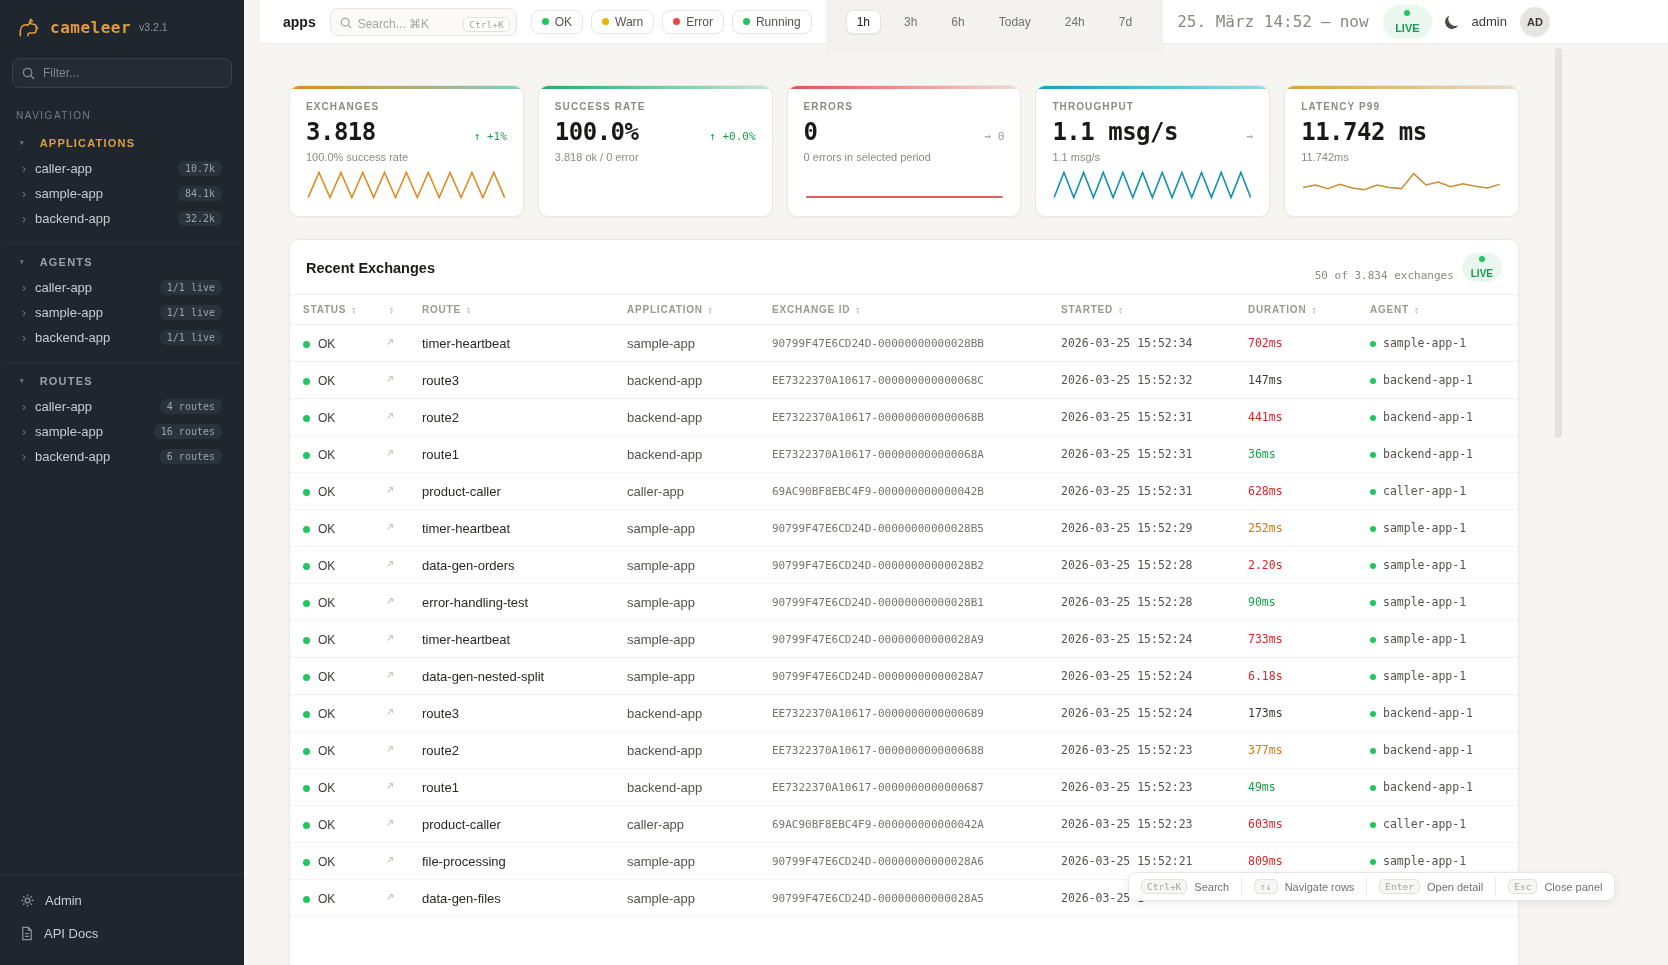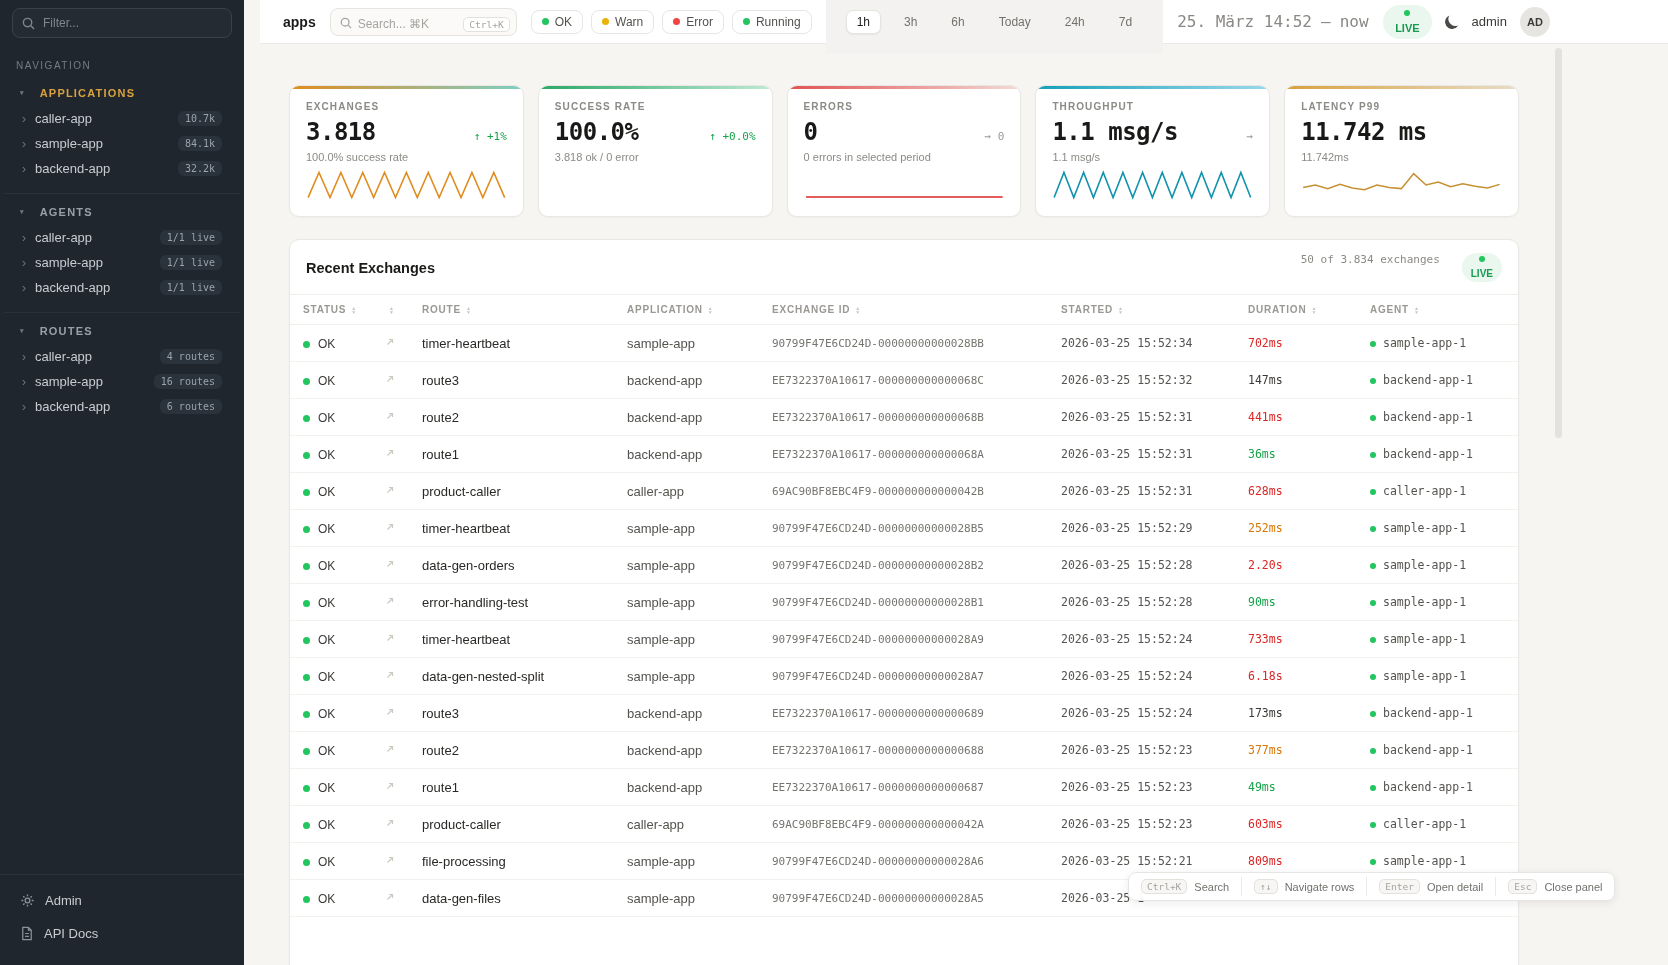--- a/index.html
+++ b/index.html
@@ -56,21 +56,21 @@
   .card-title { font-size:10px; letter-spacing:1.1px; color:#8c8a85; font-weight:bold; margin-top:3px; }
   .card-value-row { display:flex; align-items:baseline; justify-content:space-between; margin-top:6px; }
   .card-value { font-family:"DejaVu Sans Mono", monospace; font-weight:bold; font-size:24px; color:#191917; letter-spacing:-0.5px; white-space:nowrap; }
   .card-delta { font-size:11px; font-family:"DejaVu Sans Mono", monospace; white-space:nowrap; }
   .card-sub { font-size:11px; color:#8c8a85; margin-top:5px; white-space:nowrap; }
   .spark { margin-top:4px; width:100%; height:36px; display:block; }
 
   .panel { margin-top:22px; background:#fff; border:1px solid #e9e7e3; border-radius:10px; height:745px; box-shadow:0 1px 2px rgba(0,0,0,.03); overflow:hidden; }
   .panel-head { display:flex; align-items:center; padding:13px 16px 12px; }
   .panel-title { font-size:14.5px; font-weight:bold; color:#1b1b19; }
-  .panel-right { margin-left:auto; display:flex; gap:22px; align-items:flex-start; }
+  .panel-right { margin-left:auto; display:flex; gap:8px; align-items:flex-end; }
   .panel-summary { font-size:11px; color:#8c8a85; font-family:"DejaVu Sans Mono", monospace; }
 
   table { border-collapse:collapse; table-layout:fixed; width:100%; }
   thead th { border-top:1px solid #f0efec; border-bottom:1px solid #f0efec; font-size:10px; letter-spacing:.8px; color:#9a9893; text-align:left; padding:9px 0; font-weight:bold; white-space:nowrap; }
   thead th:first-child, tbody td:first-child { padding-left:13px; }
   .sort { display:inline-flex; flex-direction:column; vertical-align:middle; margin-left:5px; color:#c8c6c1; font-size:5px; line-height:4.5px; }
   tbody td { border-bottom:1px solid #f3f2ef; height:37px; font-size:13px; color:#2a2926; vertical-align:middle; white-space:nowrap; overflow:hidden; }
   .ok-dot { width:7px; height:7px; background:#22c55e; border-radius:50%; display:inline-block; margin-right:8px; }
   .status-txt { font-size:12px; color:#3c3a37; }
   td.c-app { color:#55534f; }
@@ -87,20 +87,28 @@
   .hint + .hint { border-left:1px solid #eceae6; padding-left:12px; margin-left:12px; }
   .hint .kbd { background:#f7f6f4; }
   .hint-label { white-space:nowrap; }
 
   .scroll-thumb { position:fixed; right:106px; top:48px; width:7px; height:390px; background:#e4e2de; border-radius:4px; z-index:30; }
 </style>
 </head>
 <body>
 
 <aside class="sidebar">
+  <div class="logo-row">
+    <svg width="26" height="26" viewBox="0 0 24 24" fill="none" stroke="#e09b3d" stroke-width="1.5" stroke-linecap="round" stroke-linejoin="round">
+      <path d="M4 20v-4c0-4 2.5-6 5-6h2.5L13 7l1.2 2.2 2.3.3c1.3.2 2 1.2 2 2.5l1.5 1-1.5 1v1.5c0 1.2-1 2-2.2 2H13c-1.2 0-2 .8-2 2v.5"></path>
+      <path d="M13 7l.5-2 1.5 1.5"></path>
+    </svg>
+    <span class="logo-name">cameleer</span>
+    <span class="logo-ver">v3.2.1</span>
+  </div>
   <div class="filter-wrap">
     <span class="icn">
       <svg width="13" height="13" viewBox="0 0 14 14" fill="none" stroke="currentColor" stroke-width="1.5">
           <circle cx="6" cy="6" r="4.5"></circle>
           <path d="M9.5 9.5 L13 13"></path>
         </svg>
     </span>
     <input class="filter" placeholder="Filter..." style="">
   </div>
   <div class="nav-label">NAVIGATION</div>

